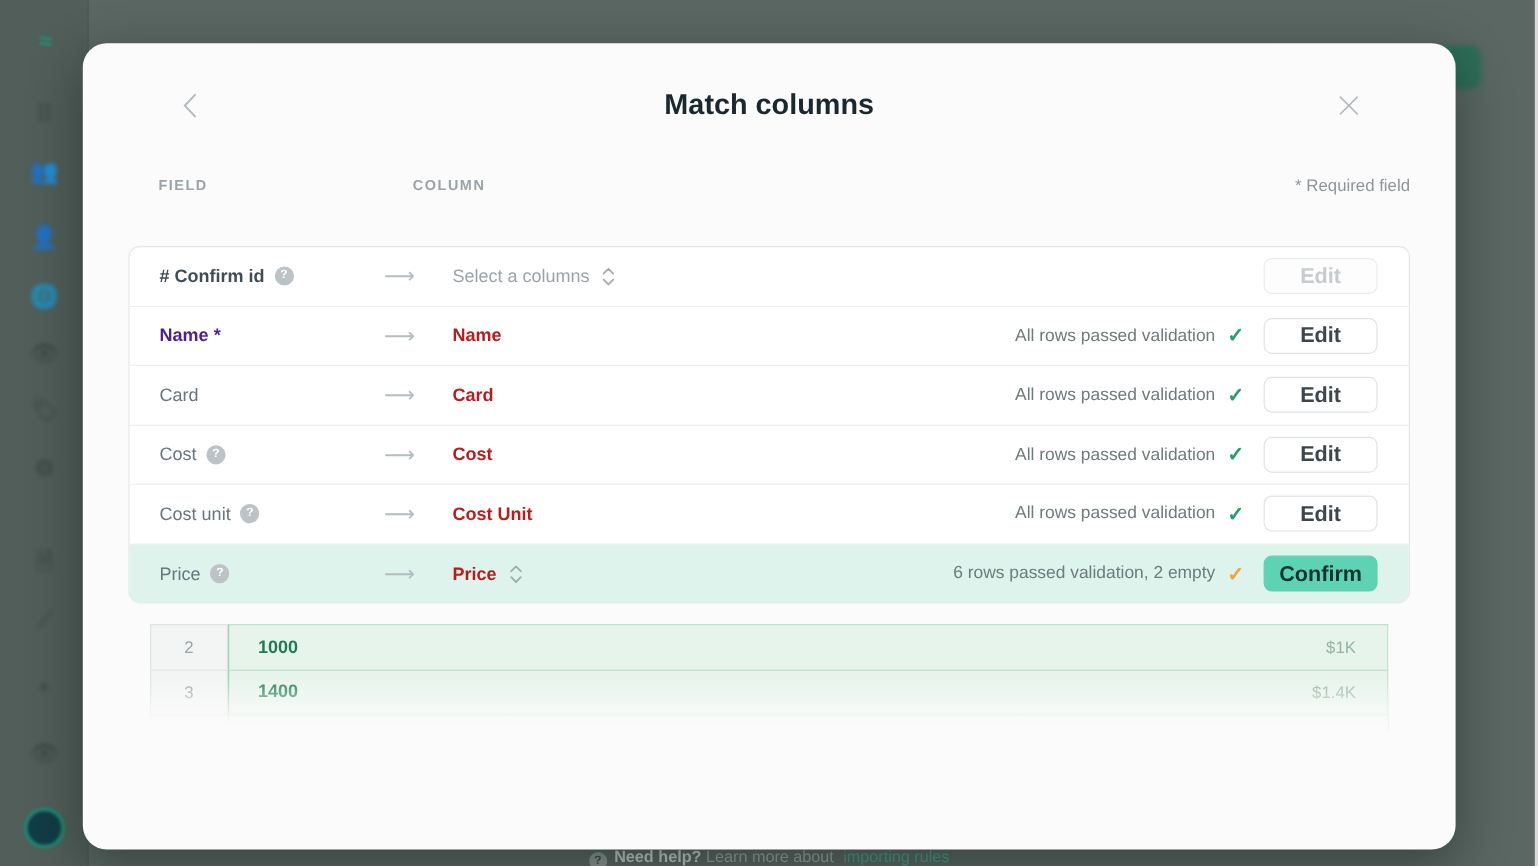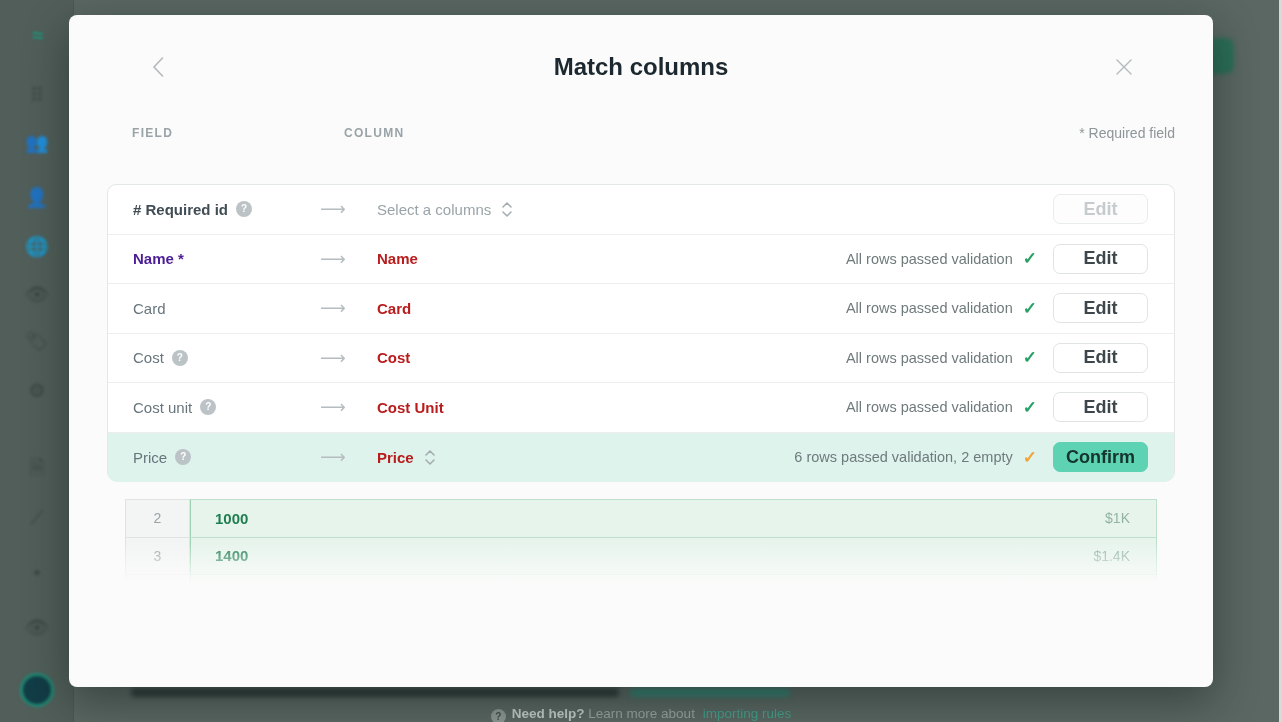--- a/index.html
+++ b/index.html
@@ -41,22 +41,22 @@
     display:inline-block; width:15px; height:15px; border-radius:50%;
     background:#8d9692; color:#414e49; font-size:10px; font-weight:700;
     line-height:15px; vertical-align:-2px; margin-right:6px;
   }
   .bg-help b { color:#c3cac7; font-weight:700;margin-top:22px; }
   .bg-help a { color:#43a18b; text-decoration:none; margin-left:4px; }
   .edge-strip { position:absolute; right:0; top:0; width:3px; height:722px; background:#d7dad8; }
 
   
   .modal {
-    position:absolute; left:69px; top:15px; width:1144px; height:672px;
-    background:#fafbfa; border-radius:8px;
+    position:absolute; left:69px; top:36px; width:1144px; height:672px;
+    background:#fafbfa; border-radius:20px;
     box-shadow:0 14px 44px rgba(8,18,16,.42);
     padding:0 38px;
   }
   .modal-head { position:relative; margin-top:37px; height:30px; }
   .modal-title {
     text-align:center; font-size:24px; font-weight:700; color:#1c2830; line-height:30px;
   }
   .nav-ico {
     position:absolute; top:2px; width:26px; height:26px; cursor:pointer;
     display:flex; align-items:center; justify-content:center;
@@ -192,21 +192,21 @@
 
   <div class="col-heads">
     <span class="h-field">FIELD</span>
     <span class="h-column">COLUMN</span>
     <span class="h-req">* Required field</span>
   </div>
 
   <div class="match-table">
     <div class="mrow">
       <div class="cell-field">
-        <span class="field-label fw-semibold"># Required id</span>
+        <span class="field-label fw-semibold"># Confirm id</span>
         <span class="help-icon">?</span>
       </div>
       <div class="arrow-cell">⟶</div>
       <div class="cell-column">
         <span class="column-label placeholder">Select a columns</span>
         <span class="unfold-icon">
           <svg width="14" height="17" viewBox="0 0 14 17" fill="none" stroke="#a2abae" stroke-width="1.5" stroke-linecap="round" stroke-linejoin="round">
             <path d="M3 6 L7 2 L11 6"></path>
               <path d="M3 11 L7 15 L11 11"></path>
           </svg>

